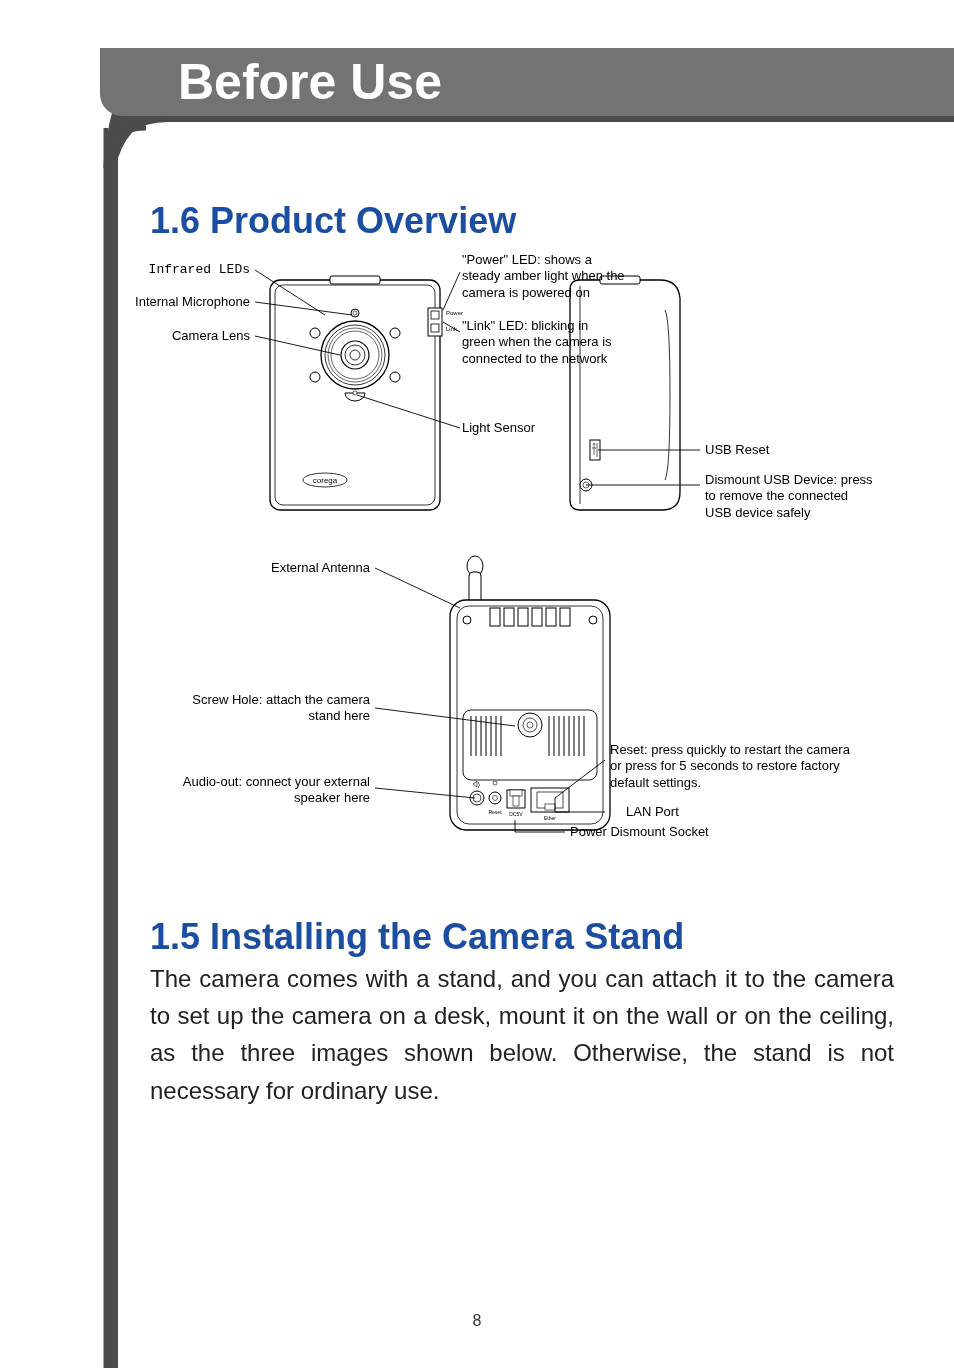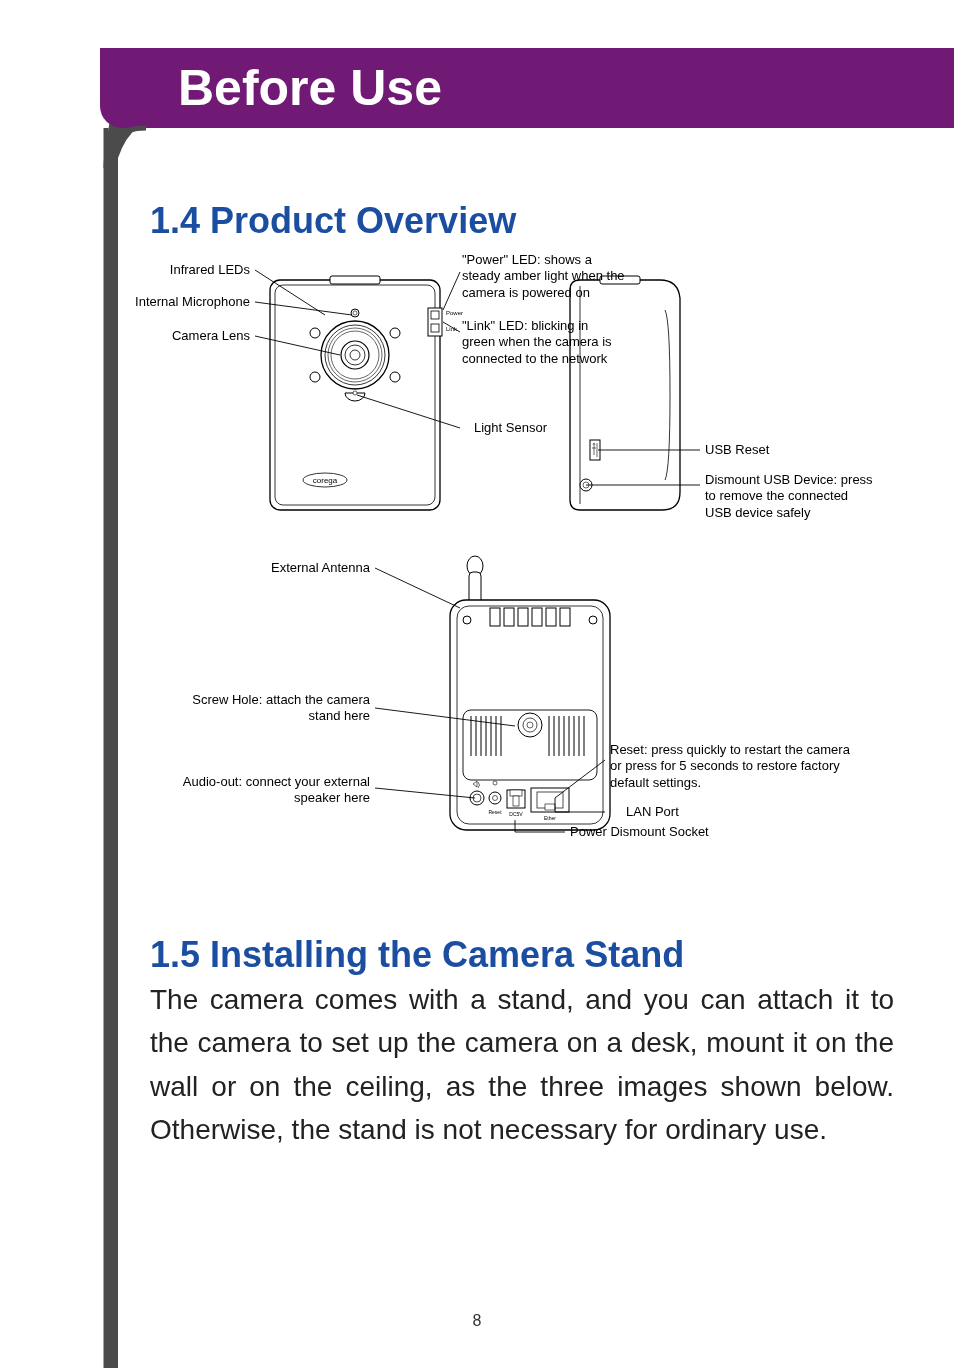--- a/index.html
+++ b/index.html
@@ -17,22 +17,22 @@
     width: 954px;
     height: 1368px;
     overflow: hidden;
   }
   
   .header-bar {
     position: absolute;
     left: 100px;
     right: 0;
     top: 48px;
-    height: 80px;
-    background: #701a75;
+    height: 68px;
+    background: #737373;
     border-radius: 0 0 0 22px;
     display: flex;
     align-items: center;
     padding-left: 78px;
     box-sizing: border-box;
   }
   .header-bar h1 {
     margin: 0;
     color: #ffffff;
     font-size: 50px;
@@ -52,25 +52,25 @@
     top: 200px;
     bottom: 80px;
   }
   h2.section {
     color: #1b4ea0;
     font-size: 36px;
     font-weight: 700;
     margin: 0 0 18px 0;
   }
   h2.section.last {
-    margin-top: 54px;
+    margin-top: 36px;
     margin-bottom: 2px;
   }
   .body-text {
-    font-size: 28px;
+    font-size: 24px;
     line-height: 1.55;
     color: #222;
     text-align: justify;
   }
   .page-number {
     position: absolute;
     bottom: 38px;
     left: 0; right: 0;
     text-align: center;
     font-size: 16px;
@@ -134,21 +134,21 @@
   <svg class="frame-svg" viewBox="0 0 954 1368">
 
     <path d="M 106 128
              Q 106 168 106 1368" stroke="#4b4b4b" stroke-width="5" fill="none"></path>
 
     <path d="M 106 168
              Q 106 128 146 128" stroke="#4b4b4b" stroke-width="5" fill="none"></path>
   </svg>
 
   <div class="content">
-    <h2 class="section">1.4 Product Overview</h2>
+    <h2 class="section">1.6 Product Overview</h2>
 
     <div class="diagram">
       <svg width="710" height="620" viewBox="0 0 710 620">
 
         <g id="front-view" transform="translate(110,20)">
 
           <rect x="0" y="0" width="170" height="230" rx="10" ry="10" fill="#fff" stroke="#000" stroke-width="1.3"></rect>
 
           <rect x="5" y="5" width="160" height="220" rx="8" ry="8" fill="#fff" stroke="#000" stroke-width="0.8"></rect>
 
@@ -328,27 +328,27 @@
 
           <line x1="215" y1="308" x2="300" y2="348"></line>
           <line x1="215" y1="448" x2="355" y2="466"></line>
           <line x1="215" y1="528" x2="315" y2="538"></line>
           <line x1="395" y1="538" x2="445" y2="500"></line>
           <path d="M 395 538 L 395 552 L 445 552"></path>
           <path d="M 355 560 L 355 572 L 405 572"></path>
         </g>
       </svg>
 
-      <div class="lbl left" style="top:2px;  left:-40px; width:130px;">Infrared LEDs</div>
+      <div class="lbl left" style="top:2px;  left:-40px; width:130px;font-family:Liberation Mono, monospace;">Infrared LEDs</div>
       <div class="lbl left" style="top:34px; left:-80px; width:170px;">Internal Microphone</div>
       <div class="lbl left" style="top:68px; left:-40px; width:130px;">Camera Lens</div>
 
       <div class="lbl right" style="top:-8px; left:302px; width:170px;">"Power" LED: shows a steady amber light when the camera is powered on</div>
       <div class="lbl right" style="top:58px; left:302px; width:150px;">"Link" LED: blicking in green when the camera is connected to the network</div>
-      <div class="lbl right" style="top:160px; left:314px; width:150px;">Light Sensor</div>
+      <div class="lbl right" style="top:160px; left:302px; width:150px;">Light Sensor</div>
 
       <div class="lbl right" style="top:182px; left:545px; width:150px;">USB Reset</div>
       <div class="lbl right" style="top:212px; left:545px; width:170px;">Dismount USB Device: press to remove the connected USB device safely</div>
 
       <div class="lbl left" style="top:300px; left:60px; width:150px;">External Antenna</div>
       <div class="lbl left" style="top:514px; left:20px; width:190px;">Audio-out: connect your external speaker here</div>
       <div class="lbl left" style="top:432px; left:20px; width:190px;">Screw Hole: attach the camera stand here</div>
 
       <div class="lbl right" style="top:482px; left:450px; width:250px;">Reset: press quickly to restart the camera or press for 5 seconds to restore factory default settings.</div>
       <div class="lbl right" style="top:544px; left:450px; width:150px;margin-left:16px;">LAN Port</div>

